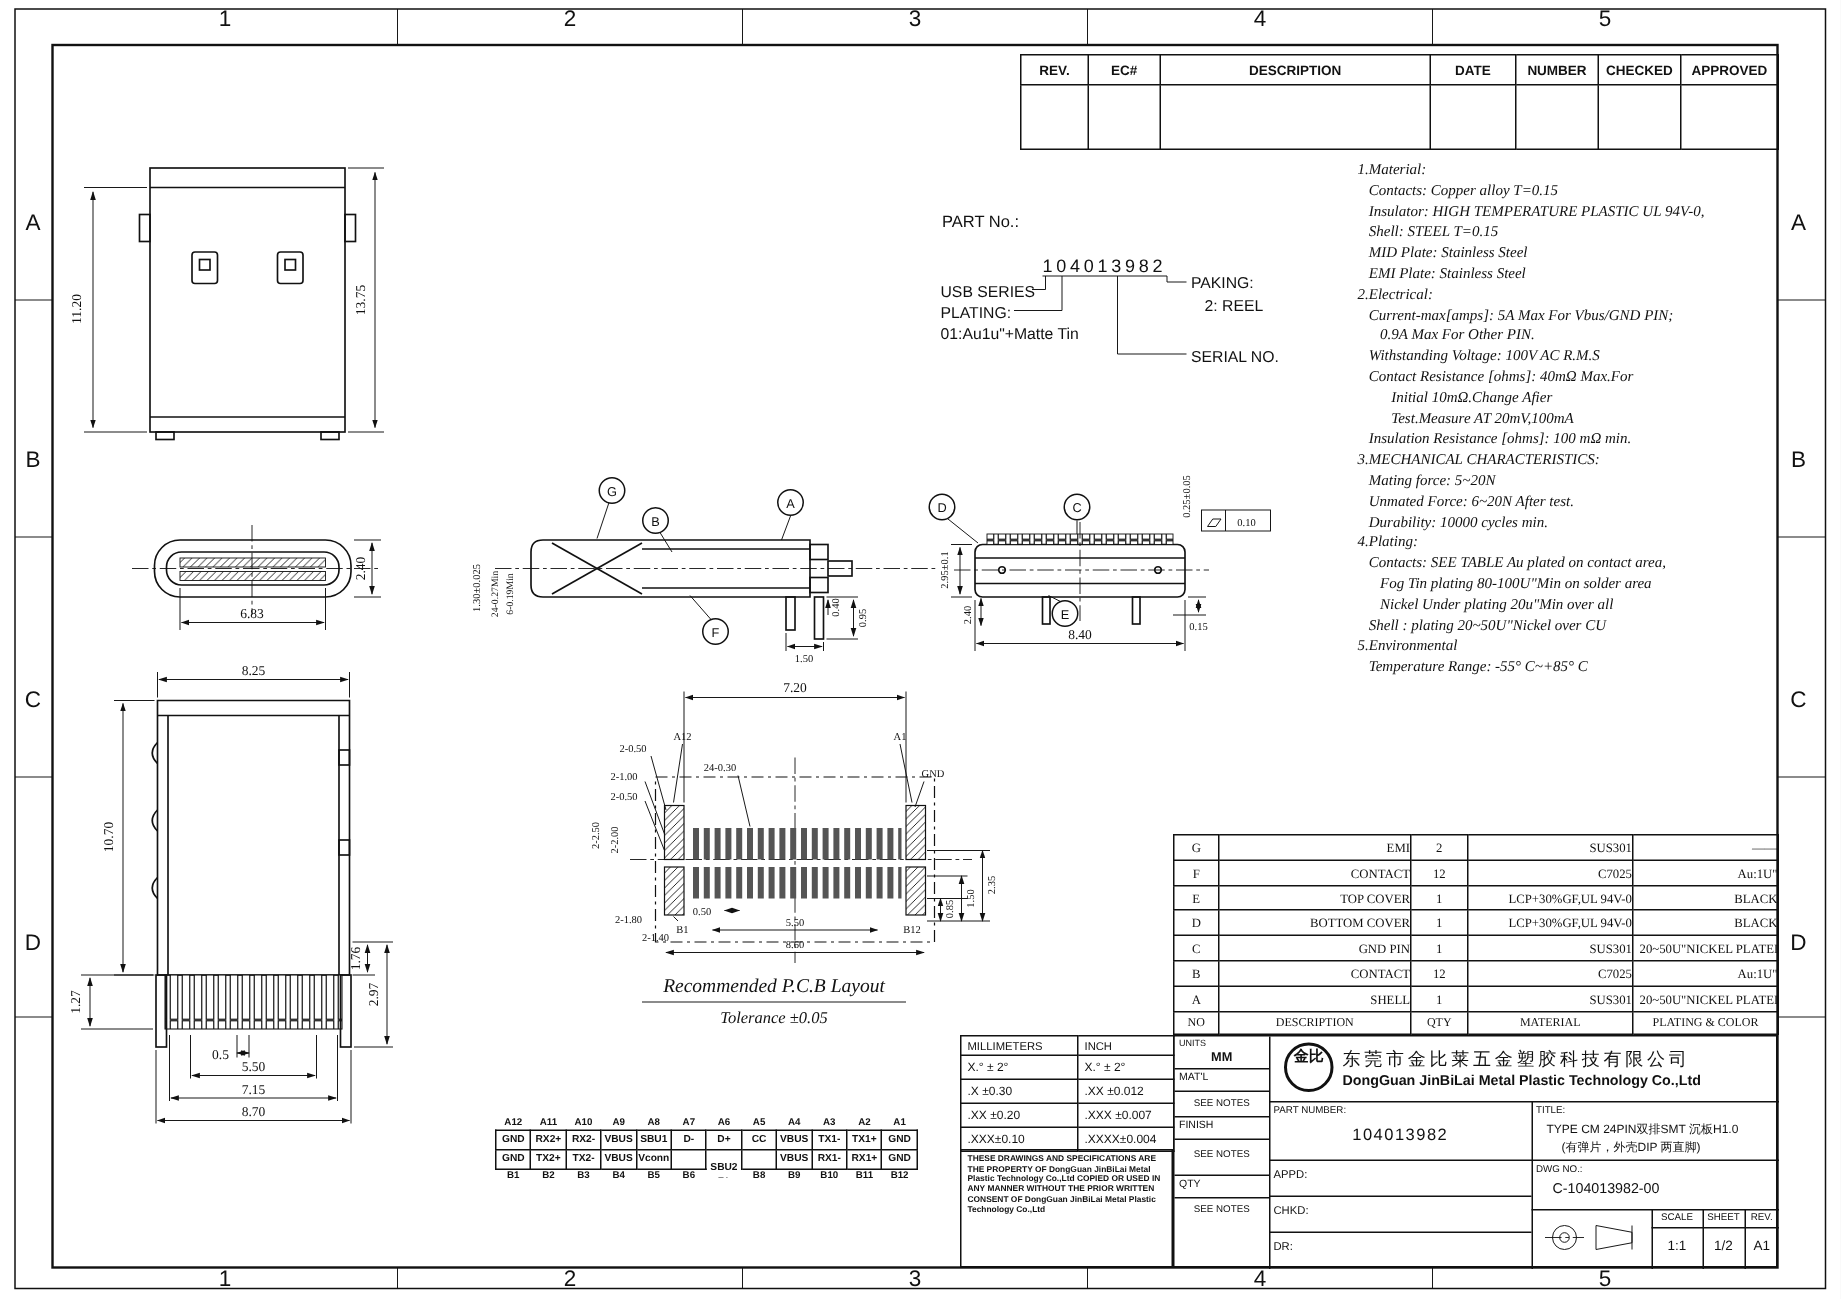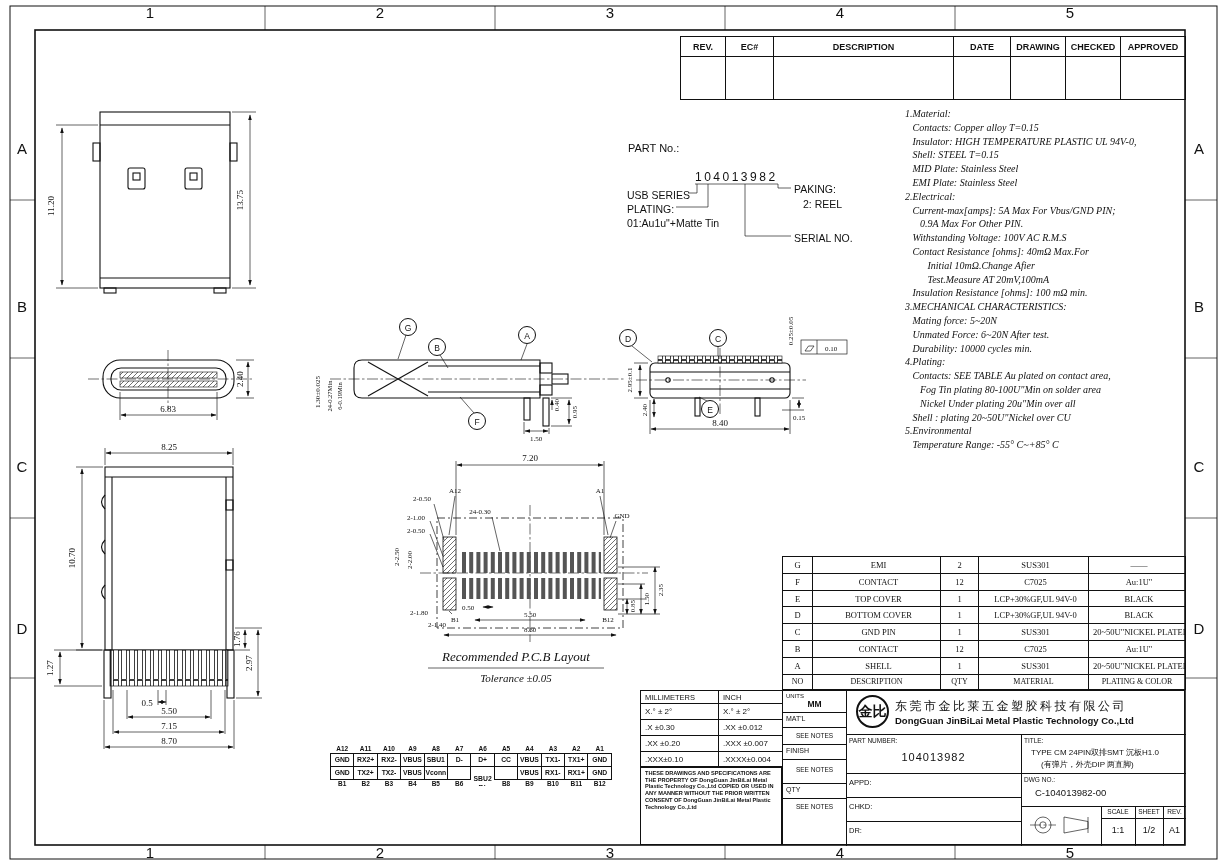--- a/index.html
+++ b/index.html
@@ -32,21 +32,21 @@
   
   .rohs{position:absolute;left:40px;top:36px;width:120px;height:50px;border:1.6px solid #111;
         display:flex;align-items:center;justify-content:center;font-size:34px;letter-spacing:2px;color:#222}
   
   table{border-collapse:collapse;table-layout:fixed;position:absolute;background:transparent}
   td{border:1px solid #111;overflow:hidden;white-space:nowrap;text-align:center;padding:0}
   .rev-table{left:680px;top:36px;width:505px;height:64px;font-size:9px}
   .rev-table tr.rh td{font-weight:bold;height:20px}
   .rev-table tr.rd td{font-size:9.5px}
   .bom-table{left:782px;top:556px;width:403px;height:134px;font-family:"Liberation Serif",serif;font-size:8.5px}
-  .bom-table td.l{text-align:center;padding-left:4px}
+  .bom-table td.l{text-align:right;padding-left:4px}
   .bom-table tr.ft td{font-size:8px}
   .tol-table{left:640px;top:690px;width:142px;font-size:8px}
   .tol-table tr.th td{font-weight:normal;font-size:7.5px;height:13px}
   .tol-table tbody td{height:16px;text-align:left;padding-left:4px}
   .disclaimer{position:absolute;left:640px;top:766px;width:142px;height:79px;border:1px solid #111;
         font:bold 5.6px/6.7px "Liberation Sans",sans-serif;padding:3px 4px;color:#111}
   .pins-table{left:330px;top:744px;width:282px;font:bold 6.8px "Liberation Sans",sans-serif}
   .pins-table td{height:13px}
   .pins-table tr.plabels td{border:none;height:9px;font-size:6.5px}
   .pins-table tr.brow td:nth-child(7){transform:translateY(6px);background:#fff}
@@ -55,21 +55,21 @@
          font:italic 10px/13.8px "Liberation Serif",serif;color:#111}
   
   .pi{position:absolute;font-size:10.5px}
   
   .tb{position:absolute;left:782px;top:690px;width:403px;height:155px;border:1.2px solid #111;font-size:8px}
   .tb .vline,.tb .hline{position:absolute;background:#111}
   .tb .vline{width:1px}.tb .hline{height:1px}
   .tb .lab{position:absolute;font-size:6px;color:#111}
   .tb .cellval{position:absolute;text-align:center}
   .logo-circle{position:absolute;left:73px;top:4px;width:33px;height:33px;border:2px solid #111;border-radius:50%;
-        display:flex;align-items:center;justify-content:center;font-weight:bold;font-size:14px}
+        display:flex;align-items:flex-start;justify-content:center;font-weight:bold;font-size:10px}
   .company-cn{position:absolute;left:112px;top:7px;font-size:12px;font-weight:normal;letter-spacing:2.5px}
   .company-en{position:absolute;left:112px;top:24px;font-size:9.5px;font-weight:bold}
 </style>
 </head>
 <body>
 
 <div class="sheet">
 
   <svg class="bg" width="1227" height="866" viewBox="0 0 1227 866">
     <defs>
@@ -390,21 +390,21 @@
       <col style="width:55px">
         <col style="width:55px">
         <col style="width:65px">
     </colgroup>
     <tbody>
         <tr class="rh">
           <td>REV.</td>
           <td>EC#</td>
           <td>DESCRIPTION</td>
           <td>DATE</td>
-          <td>DRAWING</td>
+          <td>NUMBER</td>
           <td>CHECKED</td>
           <td>APPROVED</td>
         </tr>
     <tr class="re">
       <td></td>
           <td></td>
           <td></td>
           <td></td>
           <td></td>
           <td></td>

